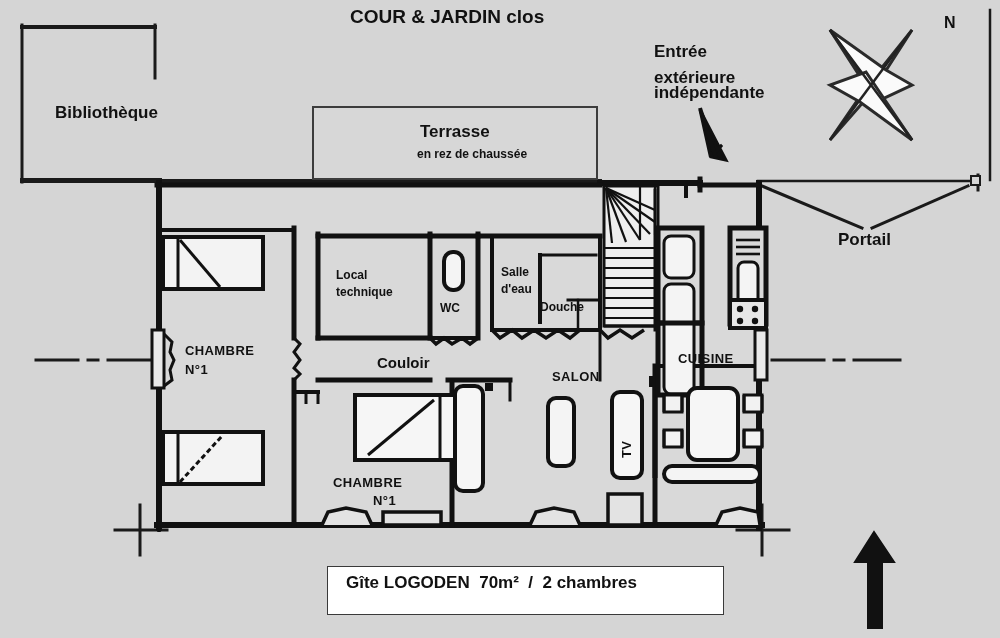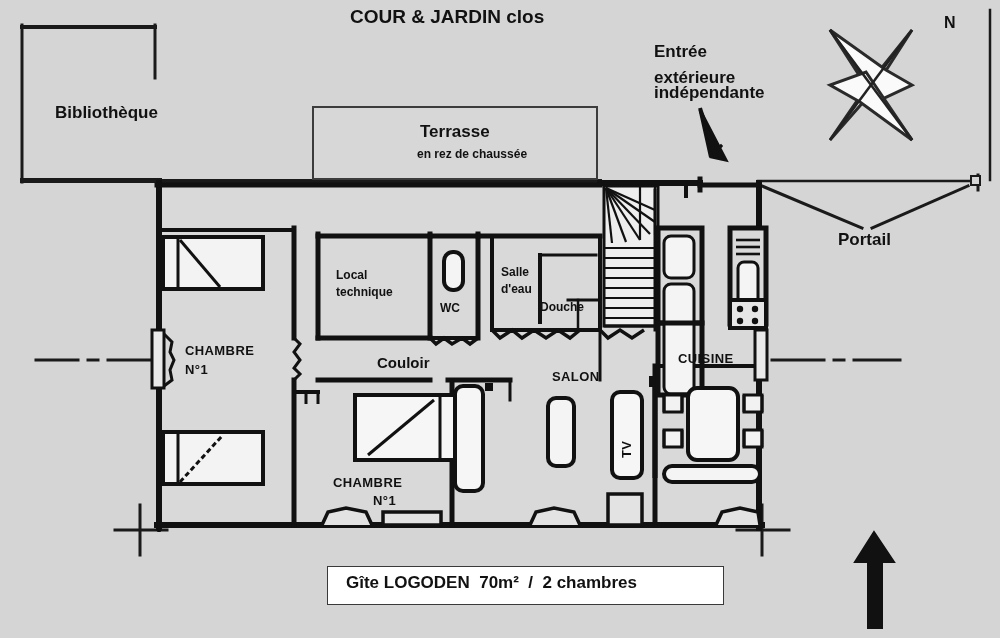--- a/index.html
+++ b/index.html
@@ -23,21 +23,21 @@
   .t-title{font-size:19px;}
   .t-big{font-size:17px;}
   .t-med{font-size:15px;}
   .t-room{font-size:13px;letter-spacing:.4px;}
   .t-small{font-size:12px;}
   .t-n{font-size:16px;}
   .legendbox{
     position:absolute;
     background:#ffffff;
     border:1px solid #3a3a3a;
-    padding:5px 14px 10px 18px;
+    padding:5px 14px 20px 18px;
   }
   .legendbox div{
     font-size:17px;font-weight:bold;color:#111;
     font-family:"Liberation Sans",sans-serif;
     white-space:pre;line-height:1.3;
   }
   .tv{
     transform:rotate(-90deg);
     transform-origin:left top;
   }

